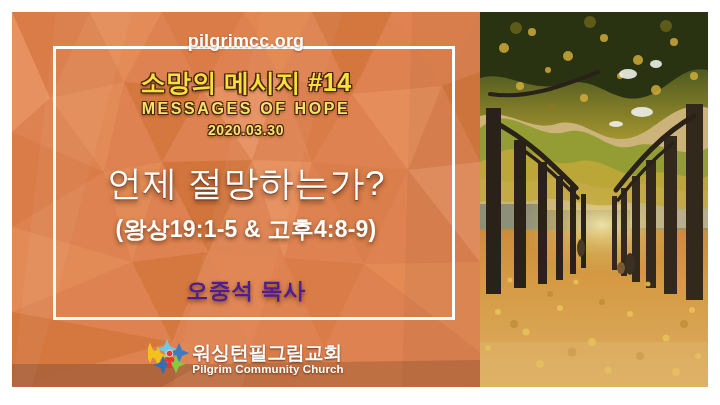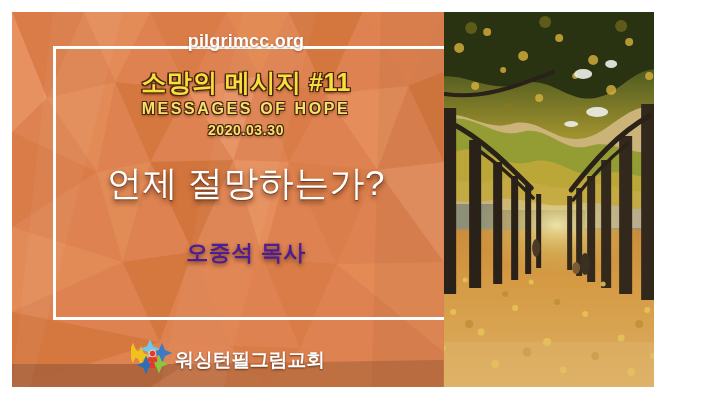--- a/index.html
+++ b/index.html
@@ -4,21 +4,21 @@
 <style>
   html,body{margin:0;padding:0;background:#ffffff;}
   body{width:720px;height:405px;overflow:hidden;font-family:"Liberation Sans","DejaVu Sans",sans-serif;}
 
   #slide{position:relative;width:720px;height:405px;background:#ffffff;}
 
   
   .canvas{
     position:absolute;
     left:12px; top:12px;
-    width:642px; height:375px;
+    width:696px; height:375px;
     overflow:hidden;
     display:flex;
   }
 
   
   .left-panel{
     position:relative;
     width:468px; height:375px;
     background:#e0854f;
     overflow:hidden;
@@ -200,28 +200,29 @@
           <polygon points="400,0 468,0 468,375 390,375" fill="#000000" opacity="0.035"></polygon>
         </svg>
       </div>
 
       <div class="frame"></div>
 
       <div class="content">
 
         <div class="url">pilgrimcc.org</div>
 
-        <div class="series-title">소망의 메시지 #11</div>
+        <div class="series-title">소망의 메시지 #14</div>
 
         <div class="series-sub">MESSAGES OF HOPE</div>
 
         <div class="series-date">2020.03.30</div>
 
         <div class="sermon-title">언제 절망하는가?</div>
 
+        <div class="sermon-ref">(왕상19:1-5 &amp; 고후4:8-9)</div>
 
         <div class="speaker">오중석 목사</div>
       </div>
 
       <div class="logo-lockup">
         <div class="logo-mark">
           <svg width="44" height="40" viewBox="0 0 44 40" xmlns="http://www.w3.org/2000/svg">
             <g transform="translate(22,19)">
 
               <g transform="rotate(-90) translate(0,-11) rotate(90)">
@@ -235,20 +236,21 @@
 
               <circle cx="-0.5" cy="-4.5" r="3.4" fill="#e23b2e"></circle>
               <path d="M -0.5 -1.5 C 4.5 -1.5 5.5 3 3.2 4.5 L 1.2 3.2 L 2.4 10 L -3.6 10 L -2.4 3.2 L -4.4 4.5 C -6.7 3 -5.5 -1.5 -0.5 -1.5 Z" fill="#e23b2e"></path>
 
               <circle cx="-0.5" cy="-4.5" r="3.4" fill="none" stroke="#ffffff" stroke-width="0.9" opacity="0.85"></circle>
             </g>
           </svg>
         </div>
         <div class="logo-text">
           <span class="logo-ko">워싱턴필그림교회</span>
+          <span class="logo-en">Pilgrim Community Church</span>
         </div>
       </div>
 
     </div>
 
     <div class="right-panel">
       <div class="photo">
         <svg viewBox="0 0 228 375" preserveAspectRatio="xMidYMid slice" xmlns="http://www.w3.org/2000/svg">
           <defs>
             <linearGradient id="ground" x1="0" y1="0" x2="0" y2="1">

